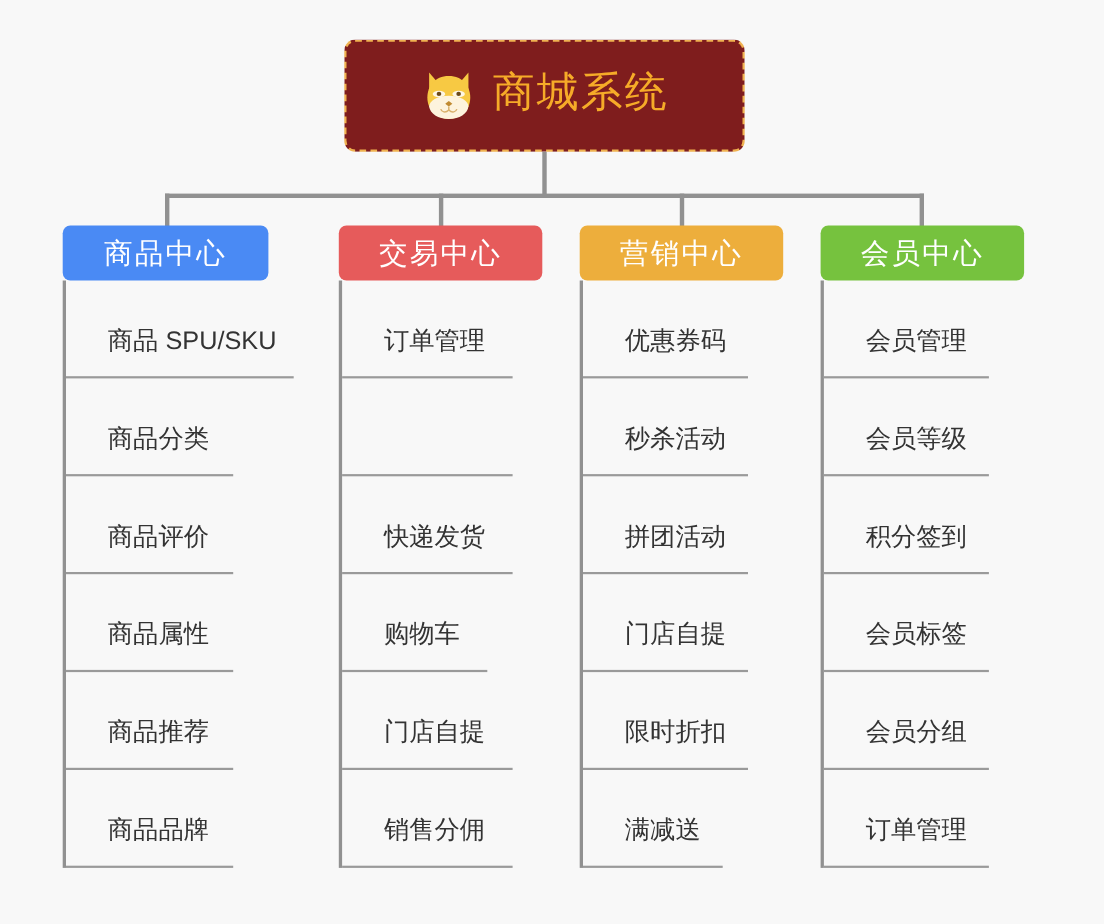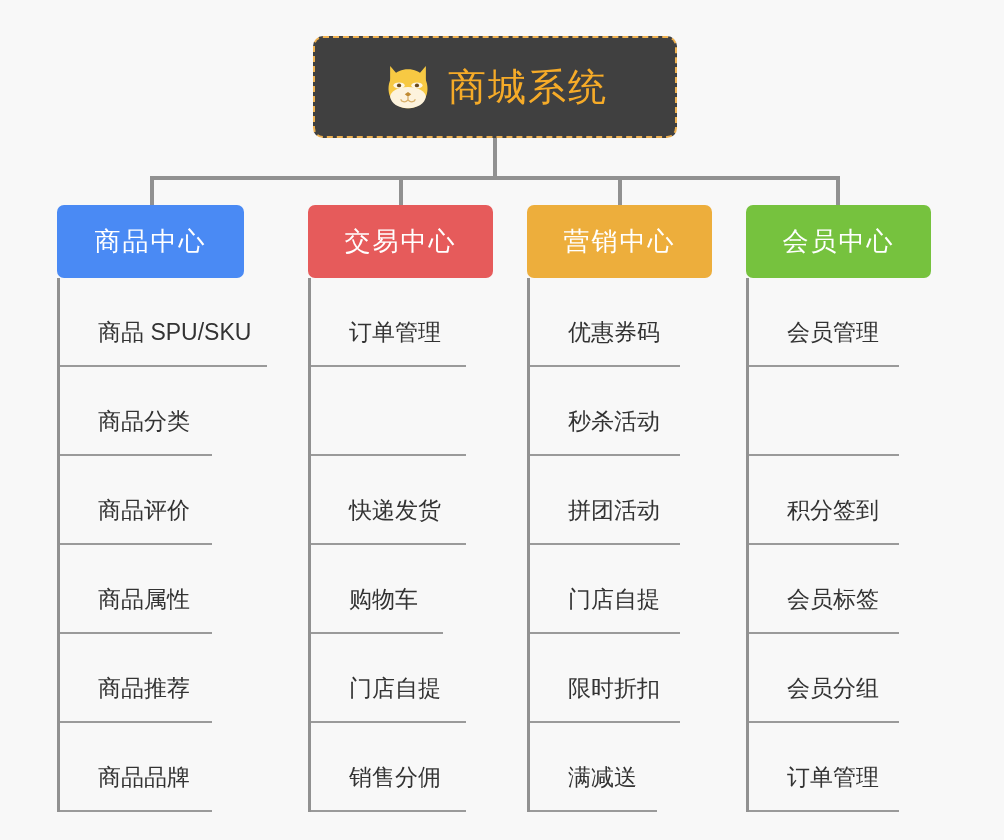--- a/index.html
+++ b/index.html
@@ -71,21 +71,21 @@
     width: 4px;
     height: 30px;
   }
 
   
   .column {
     position: absolute;
     top: 205px;
   }
   .cat-box {
-    height: 73px;
+    height: 50px;
     border-radius: 7px;
     display: flex;
     align-items: center;
     justify-content: center;
     color: #ffffff;
     font-size: 26px;
     letter-spacing: 2px;
     box-sizing: border-box;
   }
   .branch {
@@ -117,21 +117,21 @@
     padding-bottom: 22px;
     padding-left: 38px;
     line-height: 1.1;
   }
 </style>
 </head>
 <body style="background: rgb(248, 248, 248);">
 
 <div id="stage">
 
-  <div id="root-node" style="border-color: rgb(240, 178, 81); background: #404040;">
+  <div id="root-node" style="border-color: rgb(240, 178, 81); background: #7f1d1d; font-family: Liberation Mono, monospace;">
     <svg class="shiba" viewBox="0 0 64 64" aria-hidden="true">
       <path d="M10 6 L10 26 L22 20 Z" fill="#f7c943"></path>
       <path d="M54 6 L54 26 L42 20 Z" fill="#f7c943"></path>
       <path d="M32 10 C48 10 56 22 56 34 C56 48 45 58 32 58 C19 58 8 48 8 34 C8 22 16 10 32 10 Z" fill="#f7c943"></path>
       <path d="M32 32 C45 32 54 38 54 44 C53 52 44 58 32 58 C20 58 11 52 10 44 C10 38 19 32 32 32 Z" fill="#fdf3dd"></path>
       <ellipse cx="21" cy="30" rx="7" ry="3.6" fill="#fdf6e4"></ellipse>
       <ellipse cx="43" cy="30" rx="7" ry="3.6" fill="#fdf6e4"></ellipse>
       <ellipse cx="21" cy="30" rx="2.6" ry="2.3" fill="#6b4a1c"></ellipse>
       <ellipse cx="43" cy="30" rx="2.6" ry="2.3" fill="#6b4a1c"></ellipse>
       <path d="M32 38 L28 41 L32 44 L36 41 Z" fill="#c08a32"></path>
@@ -247,20 +247,21 @@
   <div class="column" id="column-3" style="left: 746px; width: 185px;">
     <div class="cat-box" style="background: rgb(118, 194, 62); width: 185px;">
       <span>会员中心</span>
     </div>
     <div class="branch">
       <div class="item">
         <span class="item-label">会员管理</span>
         <span class="item-line" style="width: 150px;"></span>
       </div>
       <div class="item">
+        <span class="item-label">会员等级</span>
         <span class="item-line" style="width: 150px;"></span>
       </div>
       <div class="item">
         <span class="item-label">积分签到</span>
         <span class="item-line" style="width: 150px;"></span>
       </div>
       <div class="item">
         <span class="item-label">会员标签</span>
         <span class="item-line" style="width: 150px;"></span>
       </div>

